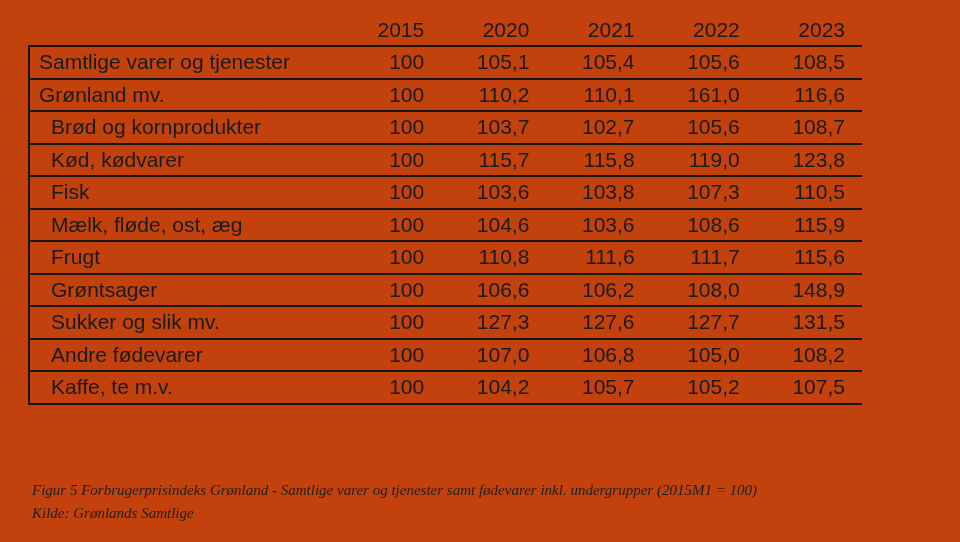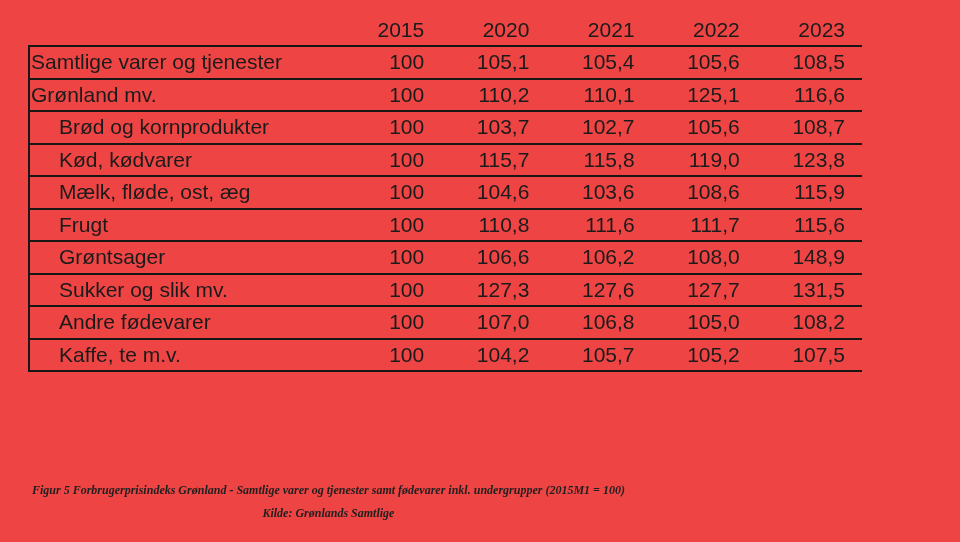--- a/index.html
+++ b/index.html
@@ -4,21 +4,21 @@
 <style>
   html, body {
     margin: 0;
     padding: 0;
     background: #ffffff;
   }
   .page {
     position: relative;
     width: 960px;
     height: 542px;
-    background: #ef4444;
+    background: #c2410c;
     overflow: hidden;
   }
   .table-wrap {
     position: absolute;
     left: 28px;
     top: 14px;
     width: 834px;
   }
   table {
     width: 100%;
@@ -42,45 +42,44 @@
     padding-right: 17px;
   }
   tbody td {
     border-bottom: 2px solid #161616;
     height: 28.5px;
     vertical-align: middle;
     white-space: nowrap;
   }
   td.label {
     text-align: left;
-    padding-left: 3px;
+    padding-left: 11px;
   }
   td.label.sub {
-    padding-left: 31px;
+    padding-left: 23px;
   }
   .vline {
     position: absolute;
     left: 0;
     top: 31px;
     bottom: 0;
     width: 2px;
     background: #161616;
   }
   .caption {
     position: absolute;
     left: 32px;
     top: 479px;
     font-family: "Liberation Serif", serif;
     font-style: italic;
-    font-weight: 700;
-    font-size: 12px;
+    font-weight: 400;
+    font-size: 15px;
     line-height: 23px;
     color: #1f1f1f;
     white-space: nowrap;
-    text-align: center;
   }
 </style>
 </head>
 <body>
 
 <div class="page">
   <div class="table-wrap">
     <table>
       <thead>
         <tr>
@@ -99,38 +98,46 @@
             <td class="num">105,1</td>
             <td class="num">105,4</td>
             <td class="num">105,6</td>
             <td class="num">108,5</td>
           </tr>
           <tr>
             <td class="label">Grønland mv.</td>
             <td class="num">100</td>
             <td class="num">110,2</td>
             <td class="num">110,1</td>
-            <td class="num">125,1</td>
+            <td class="num">161,0</td>
             <td class="num">116,6</td>
           </tr>
           <tr>
             <td class="label sub">Brød og kornprodukter</td>
             <td class="num">100</td>
             <td class="num">103,7</td>
             <td class="num">102,7</td>
             <td class="num">105,6</td>
             <td class="num">108,7</td>
           </tr>
           <tr>
             <td class="label sub">Kød, kødvarer</td>
             <td class="num">100</td>
             <td class="num">115,7</td>
             <td class="num">115,8</td>
             <td class="num">119,0</td>
             <td class="num">123,8</td>
+          </tr>
+          <tr>
+            <td class="label sub">Fisk</td>
+            <td class="num">100</td>
+            <td class="num">103,6</td>
+            <td class="num">103,8</td>
+            <td class="num">107,3</td>
+            <td class="num">110,5</td>
           </tr>
           <tr>
             <td class="label sub">Mælk, fløde, ost, æg</td>
             <td class="num">100</td>
             <td class="num">104,6</td>
             <td class="num">103,6</td>
             <td class="num">108,6</td>
             <td class="num">115,9</td>
           </tr>
           <tr>

